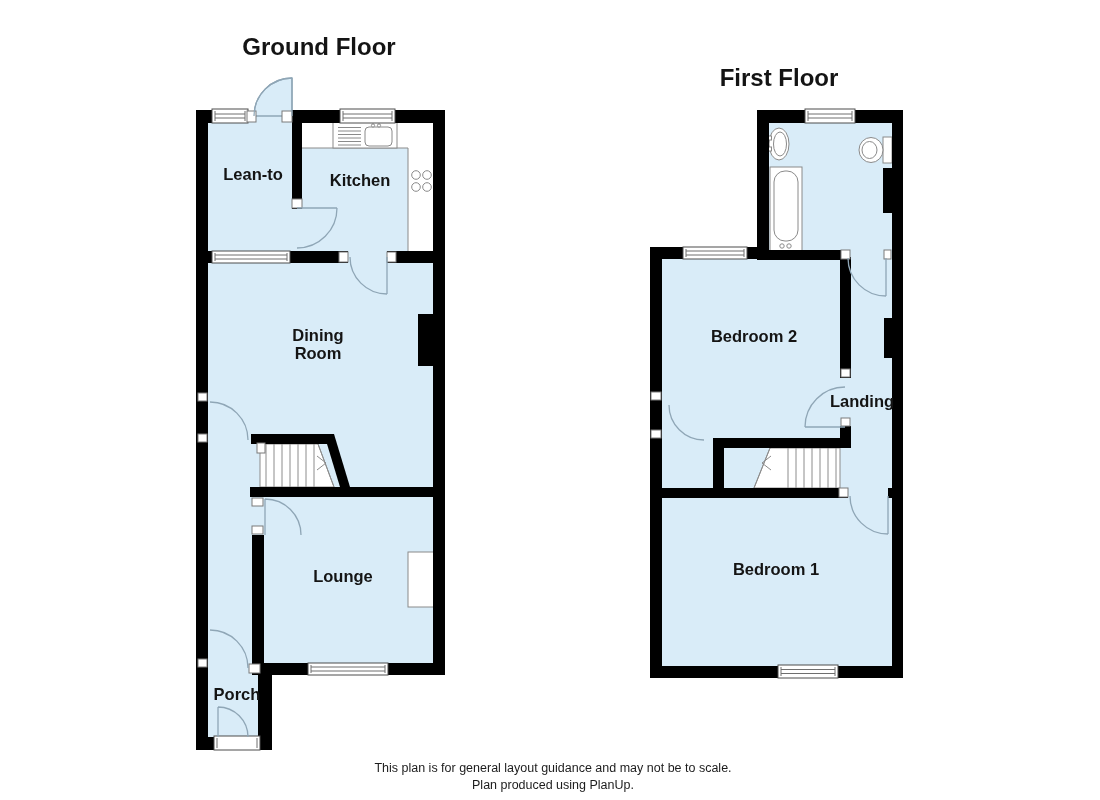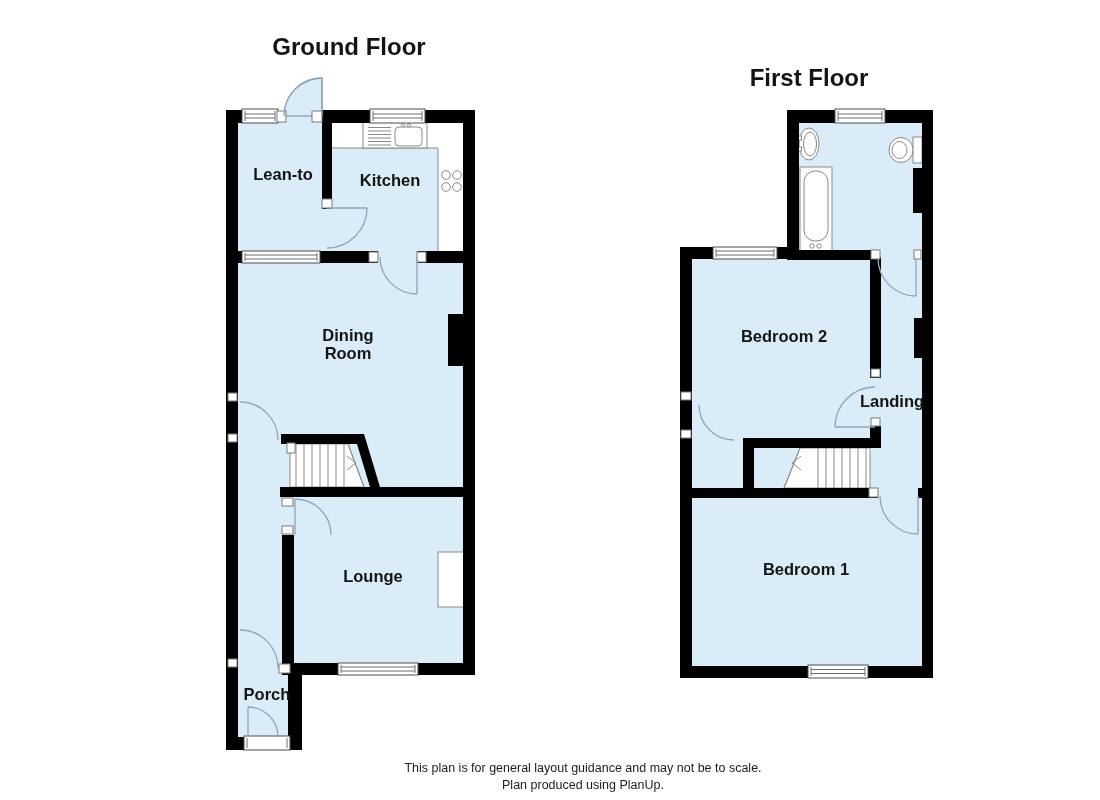--- a/index.html
+++ b/index.html
@@ -1,16 +1,16 @@
 <!DOCTYPE html>
 <html style="--floor: #d9ecf8; --wall: #000000; --door: #8fa6b6; --fixture: #8a8a8a;"><head>
 <meta charset="utf-8">
 <style>
   html,body{margin:0;padding:0;background:#fff;}
-  .stage{position:relative;width:908px;height:800px;background:#fff;overflow:hidden;padding-left:30px;}
+  .stage{position:relative;width:908px;height:800px;background:#fff;overflow:hidden;}
   svg{display:block;}
   .wall{fill:var(--wall,#000);}
   .floor{fill:var(--floor,#d9ecf8);}
   .stairs{fill:#fff;stroke:#8c8c8c;stroke-width:1;}
   .tread{stroke:#8c8c8c;stroke-width:1;fill:none;}
   .fix{fill:#fff;stroke:var(--fixture,#8a8a8a);stroke-width:1;}
   .fixline{fill:none;stroke:var(--fixture,#9a9a9a);stroke-width:1;}
   .win{fill:#fff;stroke:#4d4d4d;stroke-width:1;}
   .winl{fill:none;stroke:#6e6e6e;stroke-width:1;}
   .jamb{fill:#fff;stroke:#7a7a7a;stroke-width:1;}

